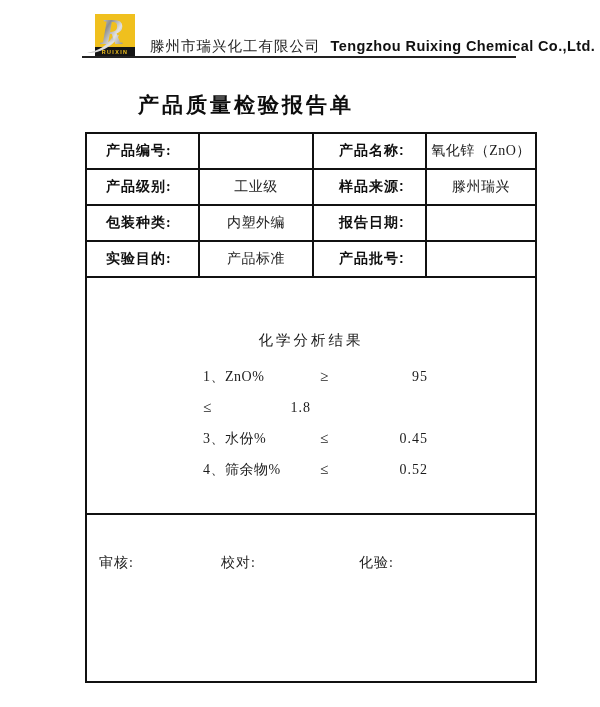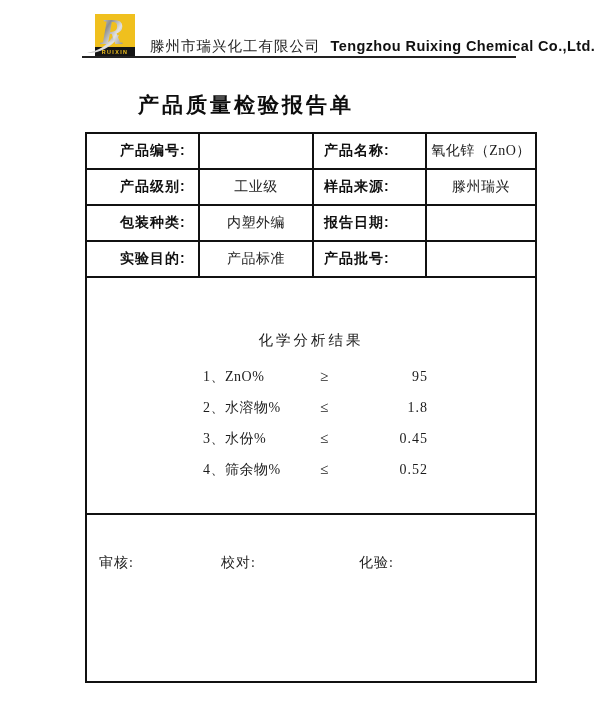--- a/index.html
+++ b/index.html
@@ -40,22 +40,22 @@
   .report-table *, .report-table { box-sizing:border-box; }
 
   .row-info {
     height:36px; flex:0 0 36px; display:grid;
     grid-template-columns:113px 114px 113px 1fr;
     border-bottom:2px solid #111;
   }
   .cell { display:flex; align-items:center; overflow:hidden; }
   .cell.sep { border-right:2px solid #111; }
   .cell-label { font-weight:bold; font-size:14px; letter-spacing:1px; color:#101010; }
-  .cell-label.c1 { padding-left:33px; }
-  .cell-label.c3 { padding-left:10px; }
+  .cell-label.c1 { padding-left:19px;font-family:Liberation Serif, serif; }
+  .cell-label.c3 { padding-left:25px; }
   .cell-value {
     justify-content:center; font-family:"Liberation Serif", serif;
     font-size:14px; letter-spacing:0.5px; color:#1c1c1c;
   }
 
   .row-analysis { flex:0 0 237px; border-bottom:2px solid #111; }
   .analysis-heading {
     margin-top:53px; height:18px; text-align:center;
     font-family:"Liberation Serif", serif; font-size:14.5px; letter-spacing:3px; color:#161616;
   }
@@ -145,21 +145,20 @@
 
     <div class="row-analysis">
       <div class="analysis-heading">化学分析结果</div>
       <div class="analysis-items">
         <div class="analysis-item">
           <span class="ai-name">1、ZnO%</span>
           <span class="ai-rel">≥</span>
           <span class="ai-val">95</span>
         </div>
         <div class="analysis-item">
-          <span class="ai-name">2、水溶物%</span>
           <span class="ai-rel">≤</span>
           <span class="ai-val">1.8</span>
         </div>
         <div class="analysis-item">
           <span class="ai-name">3、水份%</span>
           <span class="ai-rel">≤</span>
           <span class="ai-val">0.45</span>
         </div>
         <div class="analysis-item">
           <span class="ai-name">4、筛余物%</span>

